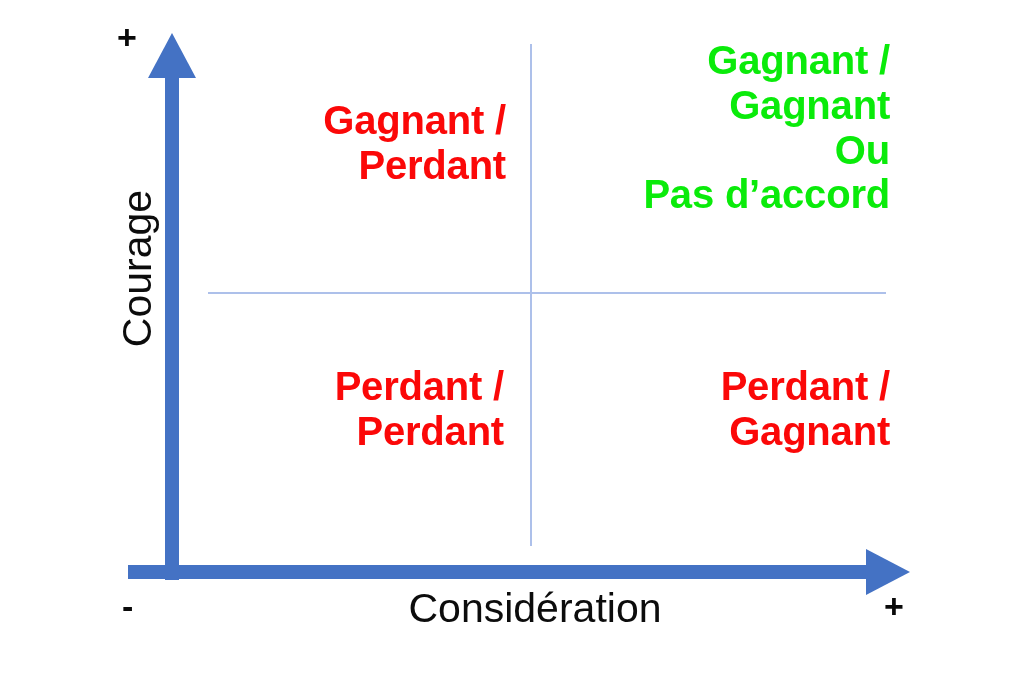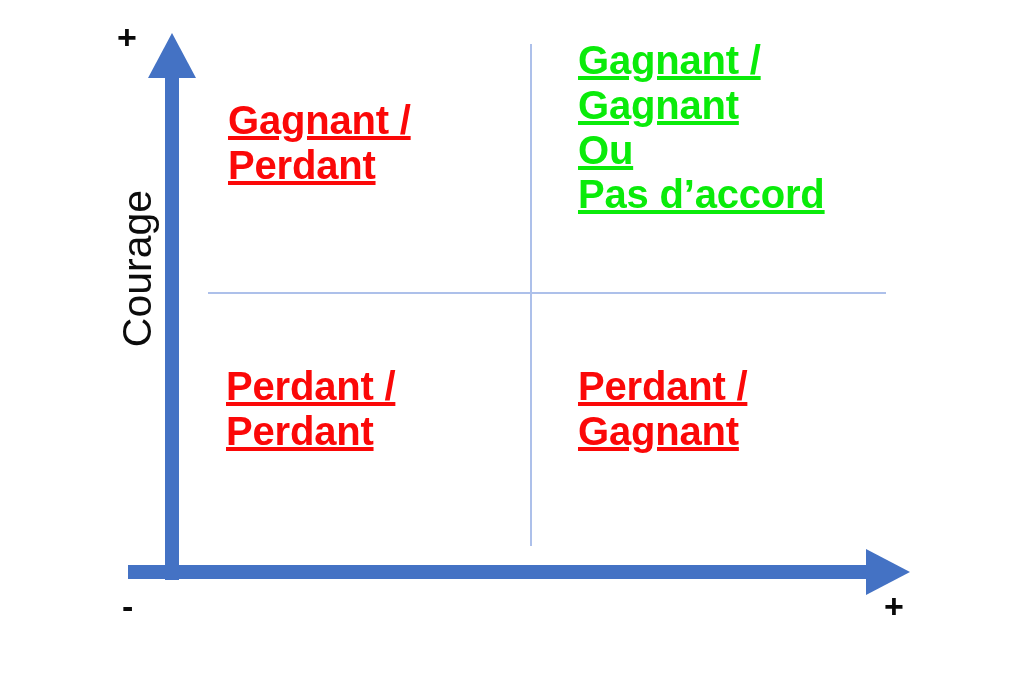--- a/index.html
+++ b/index.html
@@ -39,27 +39,26 @@
     left: 530px;
     top: 44px;
     width: 2px;
     height: 502px;
     background: #adc0ea;
   }
 
   
   .quad {
     position: absolute;
-    text-align: left;
+    text-align: right;
     font-weight: bold;
     line-height: 1.12;
     letter-spacing: -0.2px;
     white-space: pre-line;
     font-family: "Liberation Sans Narrow", "Liberation Sans", sans-serif;
-    text-decoration: underline;
   }
   .quad-red  { color: #fb0808; }
   .quad-green{ color: #0aeb0a; }
 
   #quad-tl {
     left: 228px;
     top: 98px;
     width: 278px;
     font-size: 40px;
   }
@@ -149,20 +148,21 @@
 Gagnant
 Ou
 Pas d’accord</div>
 
   <div class="quad quad-red" id="quad-bl">Perdant /
 Perdant</div>
 
   <div class="quad quad-red" id="quad-br">Perdant /
 Gagnant</div>
 
+  <div id="x-axis-title">Considération</div>
 
   <div id="y-axis-title">Courage</div>
 
   <div class="sign" id="sign-y-plus">+</div>
 
   <div class="sign" id="sign-x-minus">-</div>
 
   <div class="sign" id="sign-x-plus">+</div>
 
 </div>

